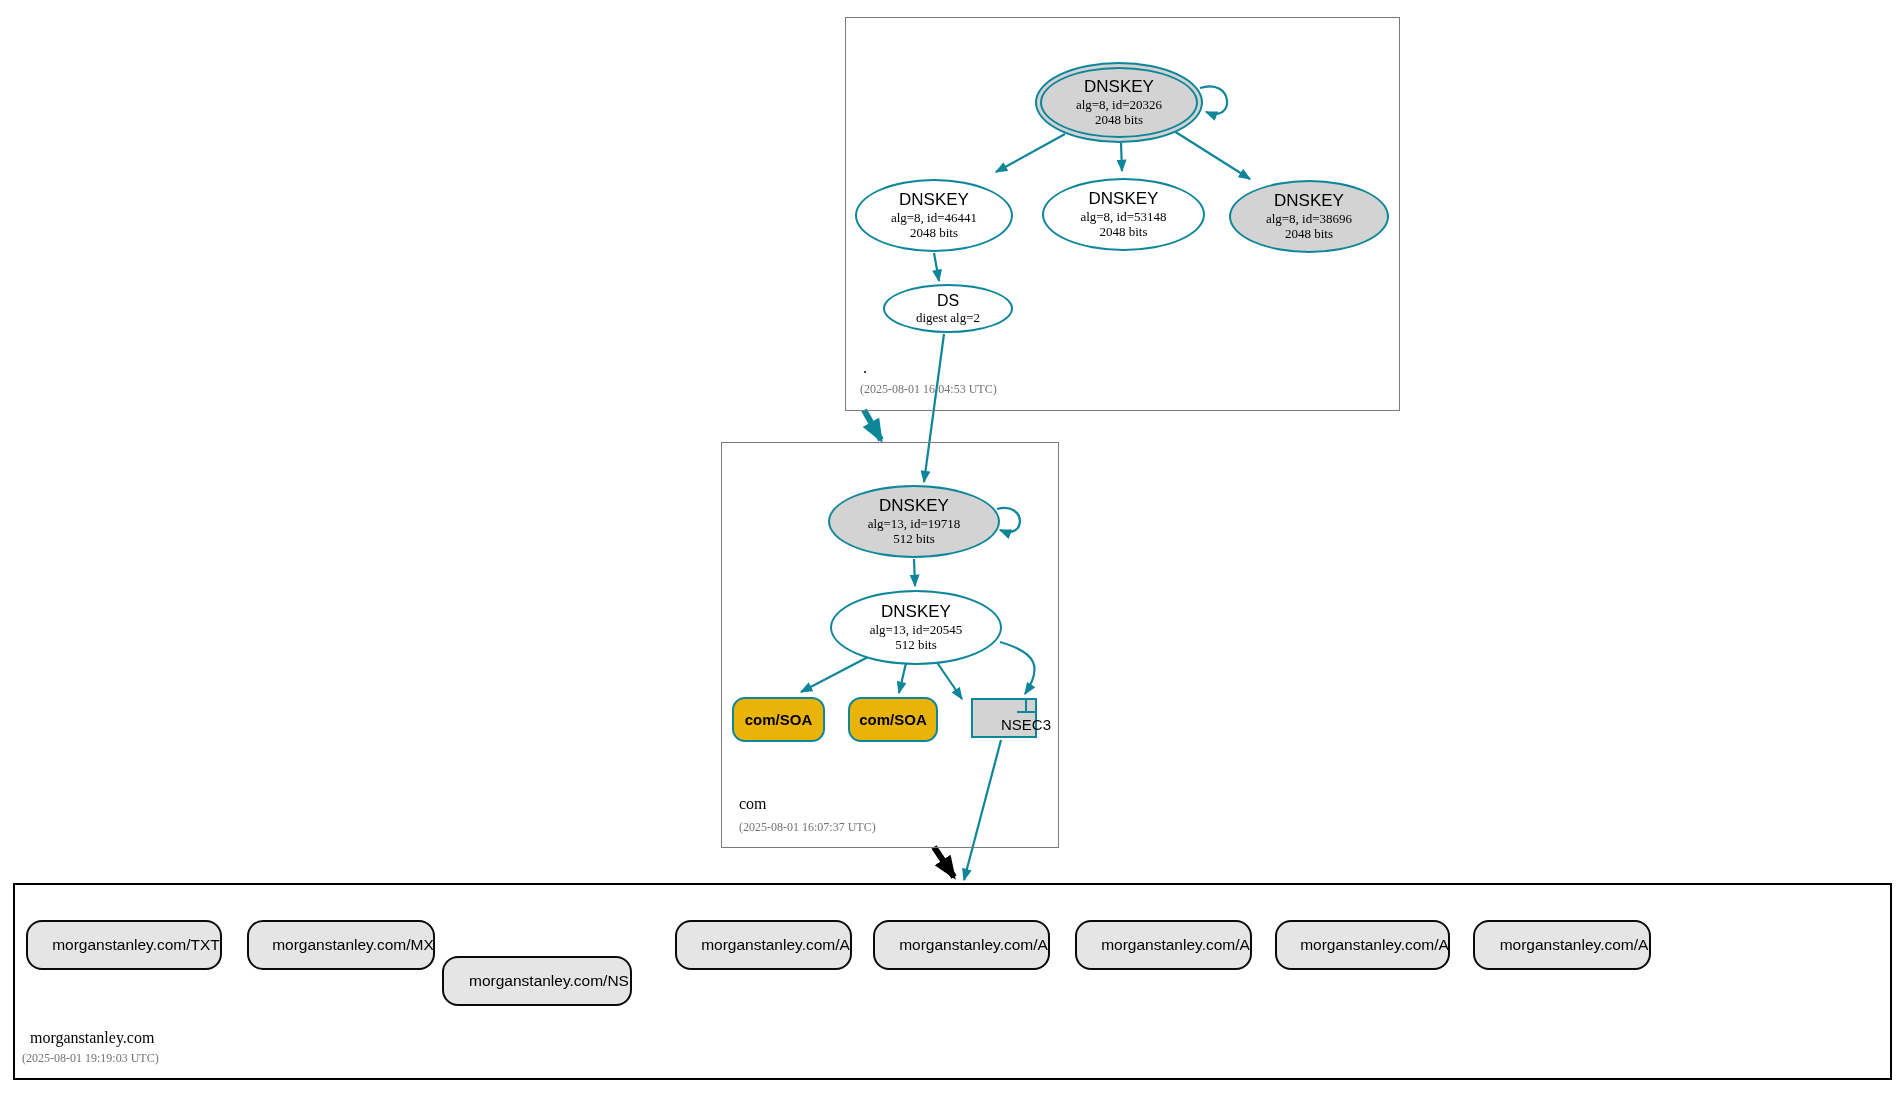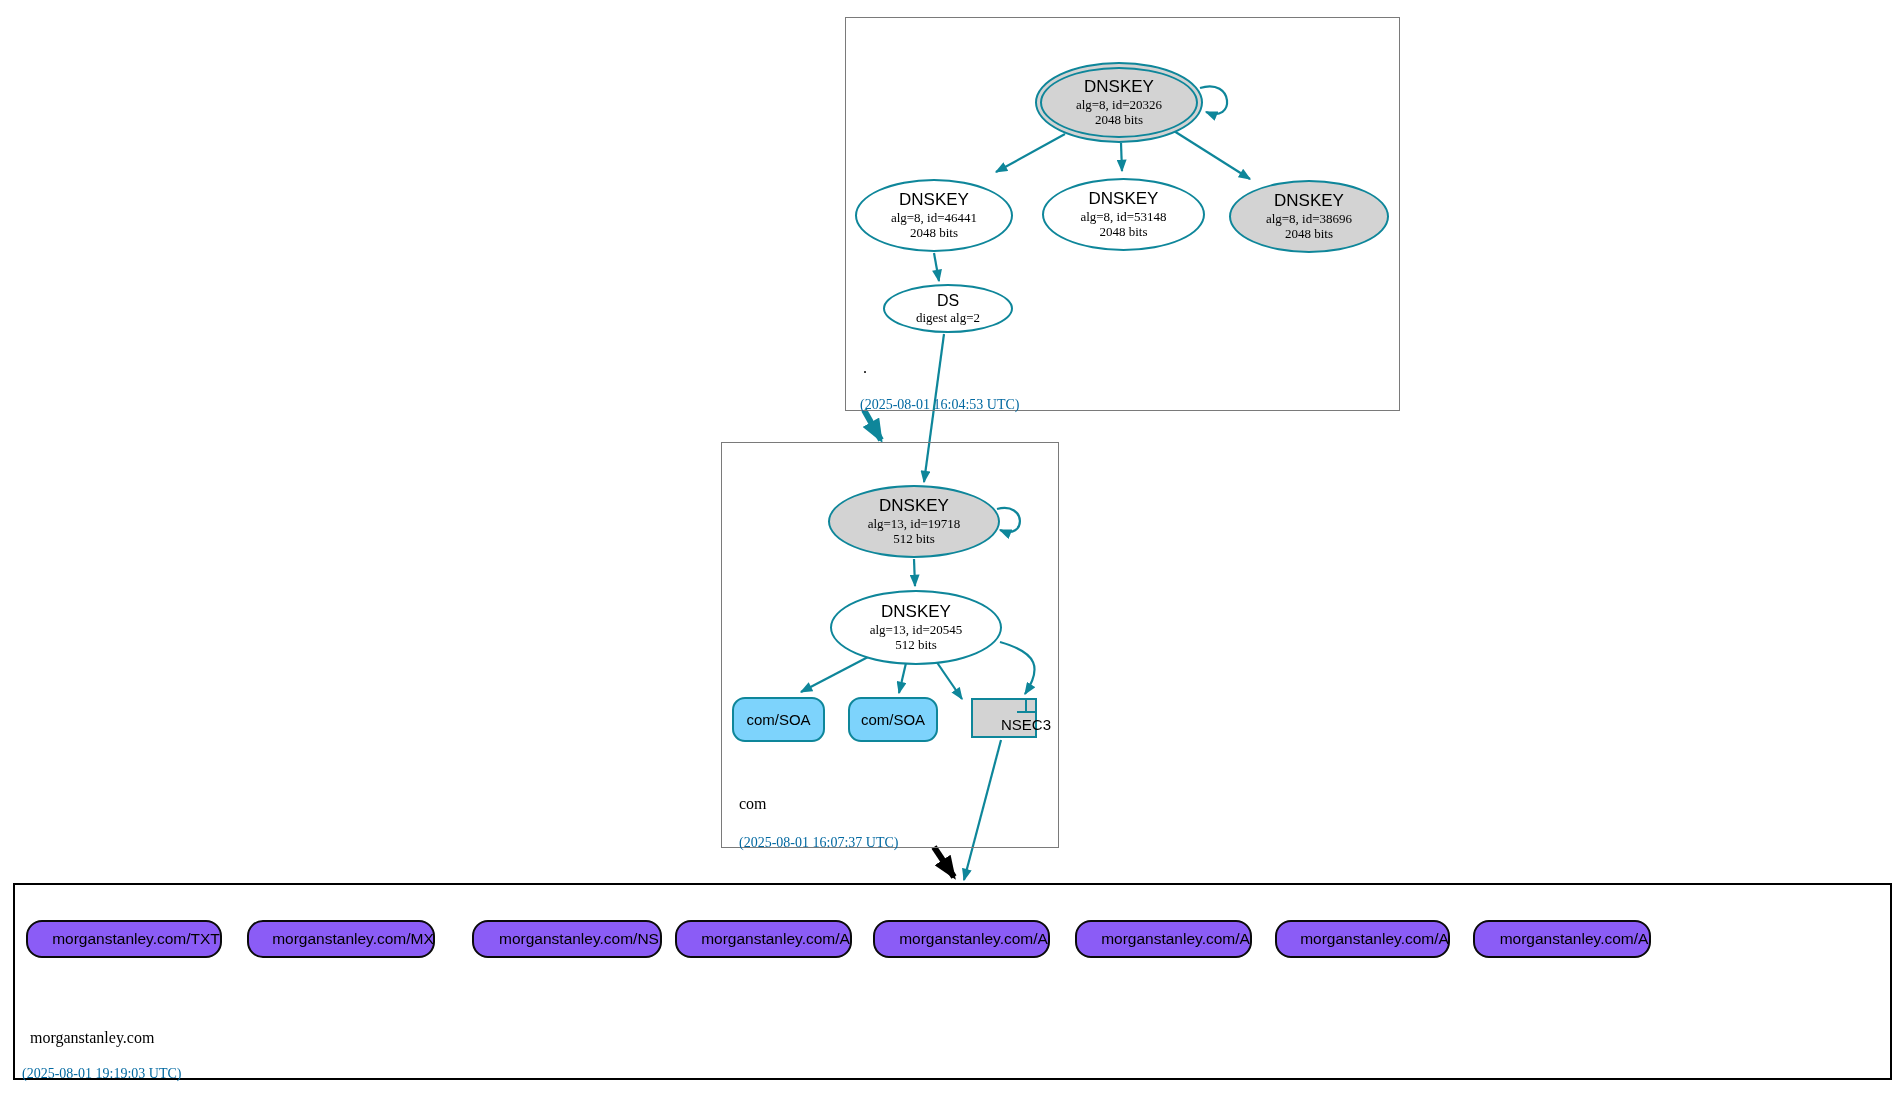--- a/index.html
+++ b/index.html
@@ -4,46 +4,46 @@
 <style>
   html,body{margin:0;padding:0;background:#fff;}
   #canvas{position:relative;width:1900px;height:1094px;background:#fff;overflow:hidden;
           font-family:"Liberation Serif",serif;}
   #edges{position:absolute;left:0;top:0;width:1900px;height:1094px;pointer-events:none;}
 
   .zonebox{position:absolute;background:transparent;}
   .zonebox.ancestor{border:1.4px solid #7a7a7a;}
   .zonebox.target{border:2px solid #000;}
   .zone-label{position:absolute;font-family:"Liberation Serif",serif;font-size:16px;color:#000;}
-  .zone-ts{position:absolute;font-family:"Liberation Serif",serif;font-size:14px;color:#0369a1;margin-top:15px;}
+  .zone-ts{position:absolute;font-family:"Liberation Serif",serif;font-size:12px;color:#737373;}
 
   .ellipse{position:absolute;border:2.4px solid var(--teal);border-radius:50%;
            display:flex;flex-direction:column;align-items:center;justify-content:center;
            text-align:center;background:#fff;box-sizing:border-box;}
   .ellipse.sep{background:var(--keyfill);}
   .ellipse.double::before{content:"";position:absolute;inset:3px;border:2.2px solid var(--teal);
            border-radius:50%;pointer-events:none;}
   .node-type{font-family:"Liberation Sans",sans-serif;font-size:17px;color:#000;line-height:1.1;}
   .node-type.small{font-size:16px;}
   .node-detail{font-family:"Liberation Serif",serif;font-size:13px;color:#000;line-height:1.18;}
 
-  .rrbox{position:absolute;border:2.2px solid var(--teal);border-radius:13px;background:#7dd3fc;
+  .rrbox{position:absolute;border:2.2px solid var(--teal);border-radius:13px;background:#eab308;
          display:flex;align-items:center;justify-content:center;
-         font-family:"Liberation Sans",sans-serif;font-size:15px;color:#000;box-sizing:border-box;}
+         font-family:"Liberation Sans",sans-serif;font-size:15px;color:#000;box-sizing:border-box;font-weight:bold;}
 
   .nsec3{position:absolute;border:2.4px solid var(--teal);background:var(--keyfill);
          box-sizing:border-box;display:flex;flex-direction:column;padding-left:44px;}
   .nsec3-head{display:flex;height:11px;border-bottom:2.4px solid var(--teal);}
   .nsec3-cell{flex:1;background:var(--keyfill);}
   .nsec3-cell + .nsec3-cell{border-left:2.4px solid var(--teal);}
   .nsec3-body{flex:1;display:flex;align-items:center;justify-content:center;
          font-family:"Liberation Sans",sans-serif;font-size:15px;color:#000;}
 
-  .record{position:absolute;top:920px;height:38px;border:2.2px solid #0a0a0a;border-radius:16px;
-         background:#8b5cf6;display:flex;align-items:center;justify-content:center;
+  .record{position:absolute;top:920px;height:50px;border:2.2px solid #0a0a0a;border-radius:16px;
+         background:#e5e5e5;display:flex;align-items:center;justify-content:center;
          font-family:"Liberation Sans",sans-serif;font-size:15.5px;color:#000;box-sizing:border-box;padding-left:24px;}
 
   .edge{stroke:var(--teal);fill:none;}
   .edge.black{stroke:#000;}
   .mk-teal{fill:var(--teal);}
   .mk-black{fill:#000;}
 </style>
 </head>
 <body>
 
@@ -155,21 +155,21 @@
     <div class="zone-label" style="left:15px;top:144px;">morganstanley.com</div>
     <div class="zone-ts" style="left:7px;top:166px;">(2025-08-01 19:19:03 UTC)</div>
   </div>
 
   <div class="record" style="left:26px;width:196px;">
     <span>morganstanley.com/TXT</span>
   </div>
   <div class="record" style="left:247px;width:188px;">
     <span>morganstanley.com/MX</span>
   </div>
-  <div class="record" style="left:472px;width:190px;">
+  <div class="record" style="left:442px;width:190px;margin-top:36px;">
     <span>morganstanley.com/NS</span>
   </div>
   <div class="record" style="left:675px;width:177px;">
     <span>morganstanley.com/A</span>
   </div>
   <div class="record" style="left:873px;width:177px;">
     <span>morganstanley.com/A</span>
   </div>
   <div class="record" style="left:1075px;width:177px;">
     <span>morganstanley.com/A</span>

